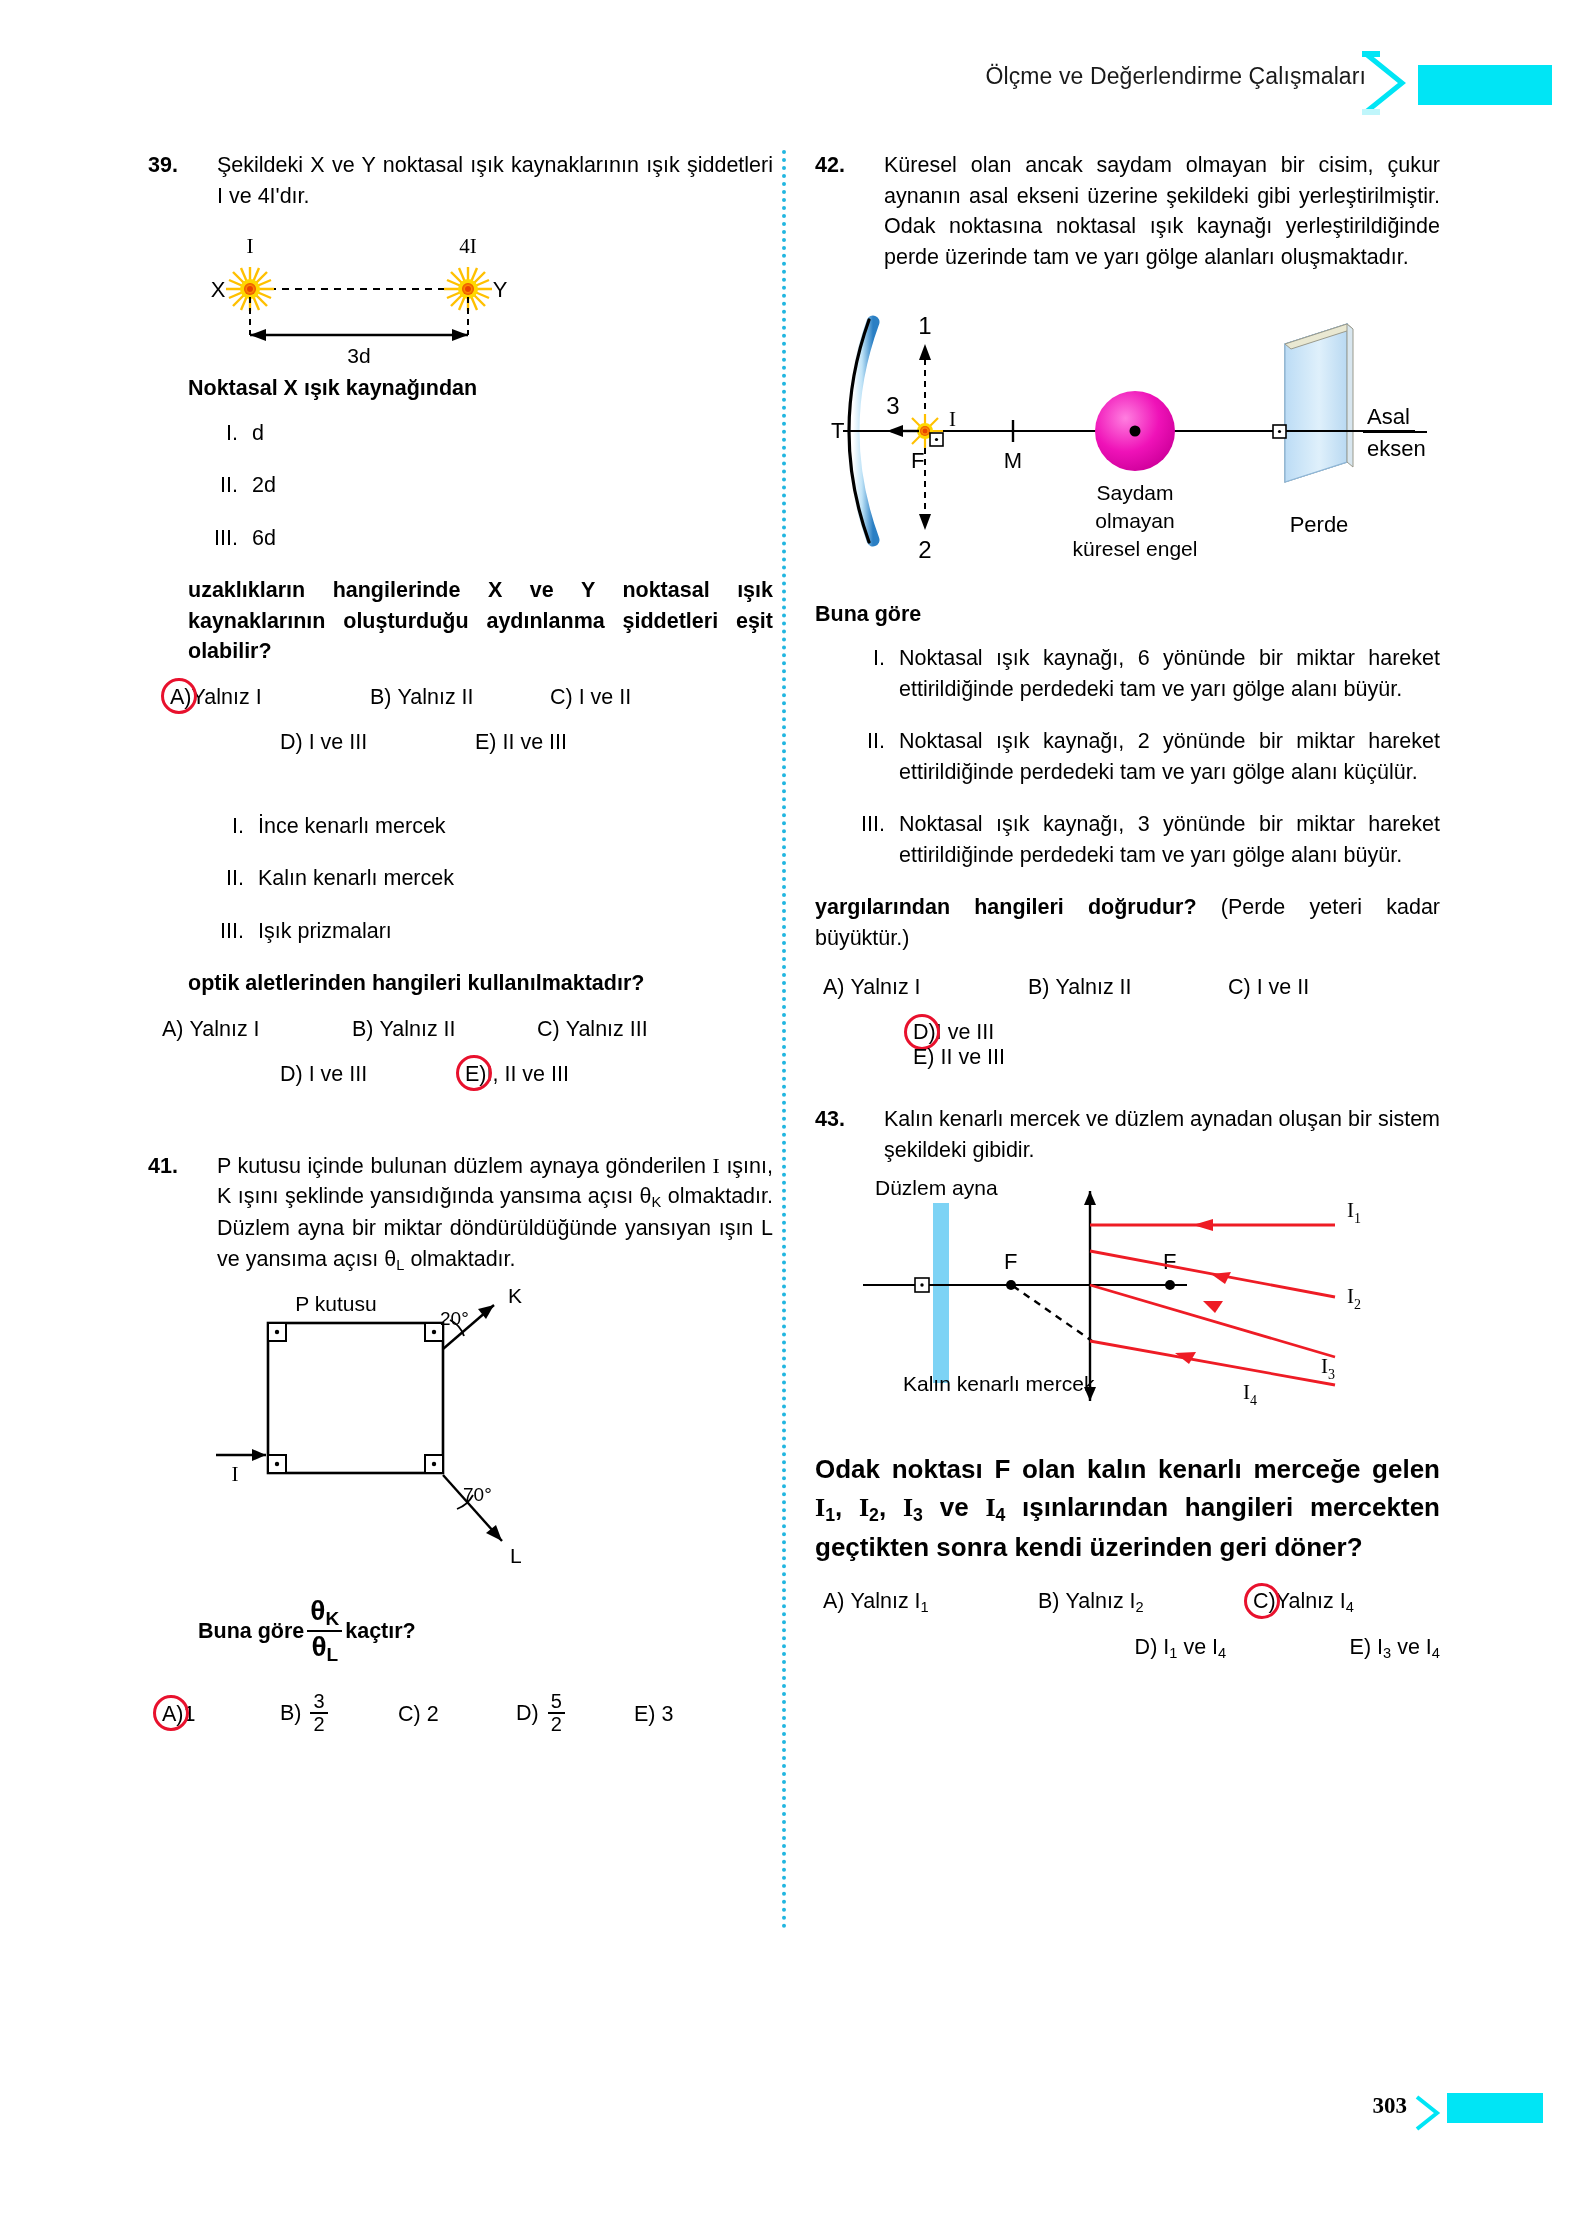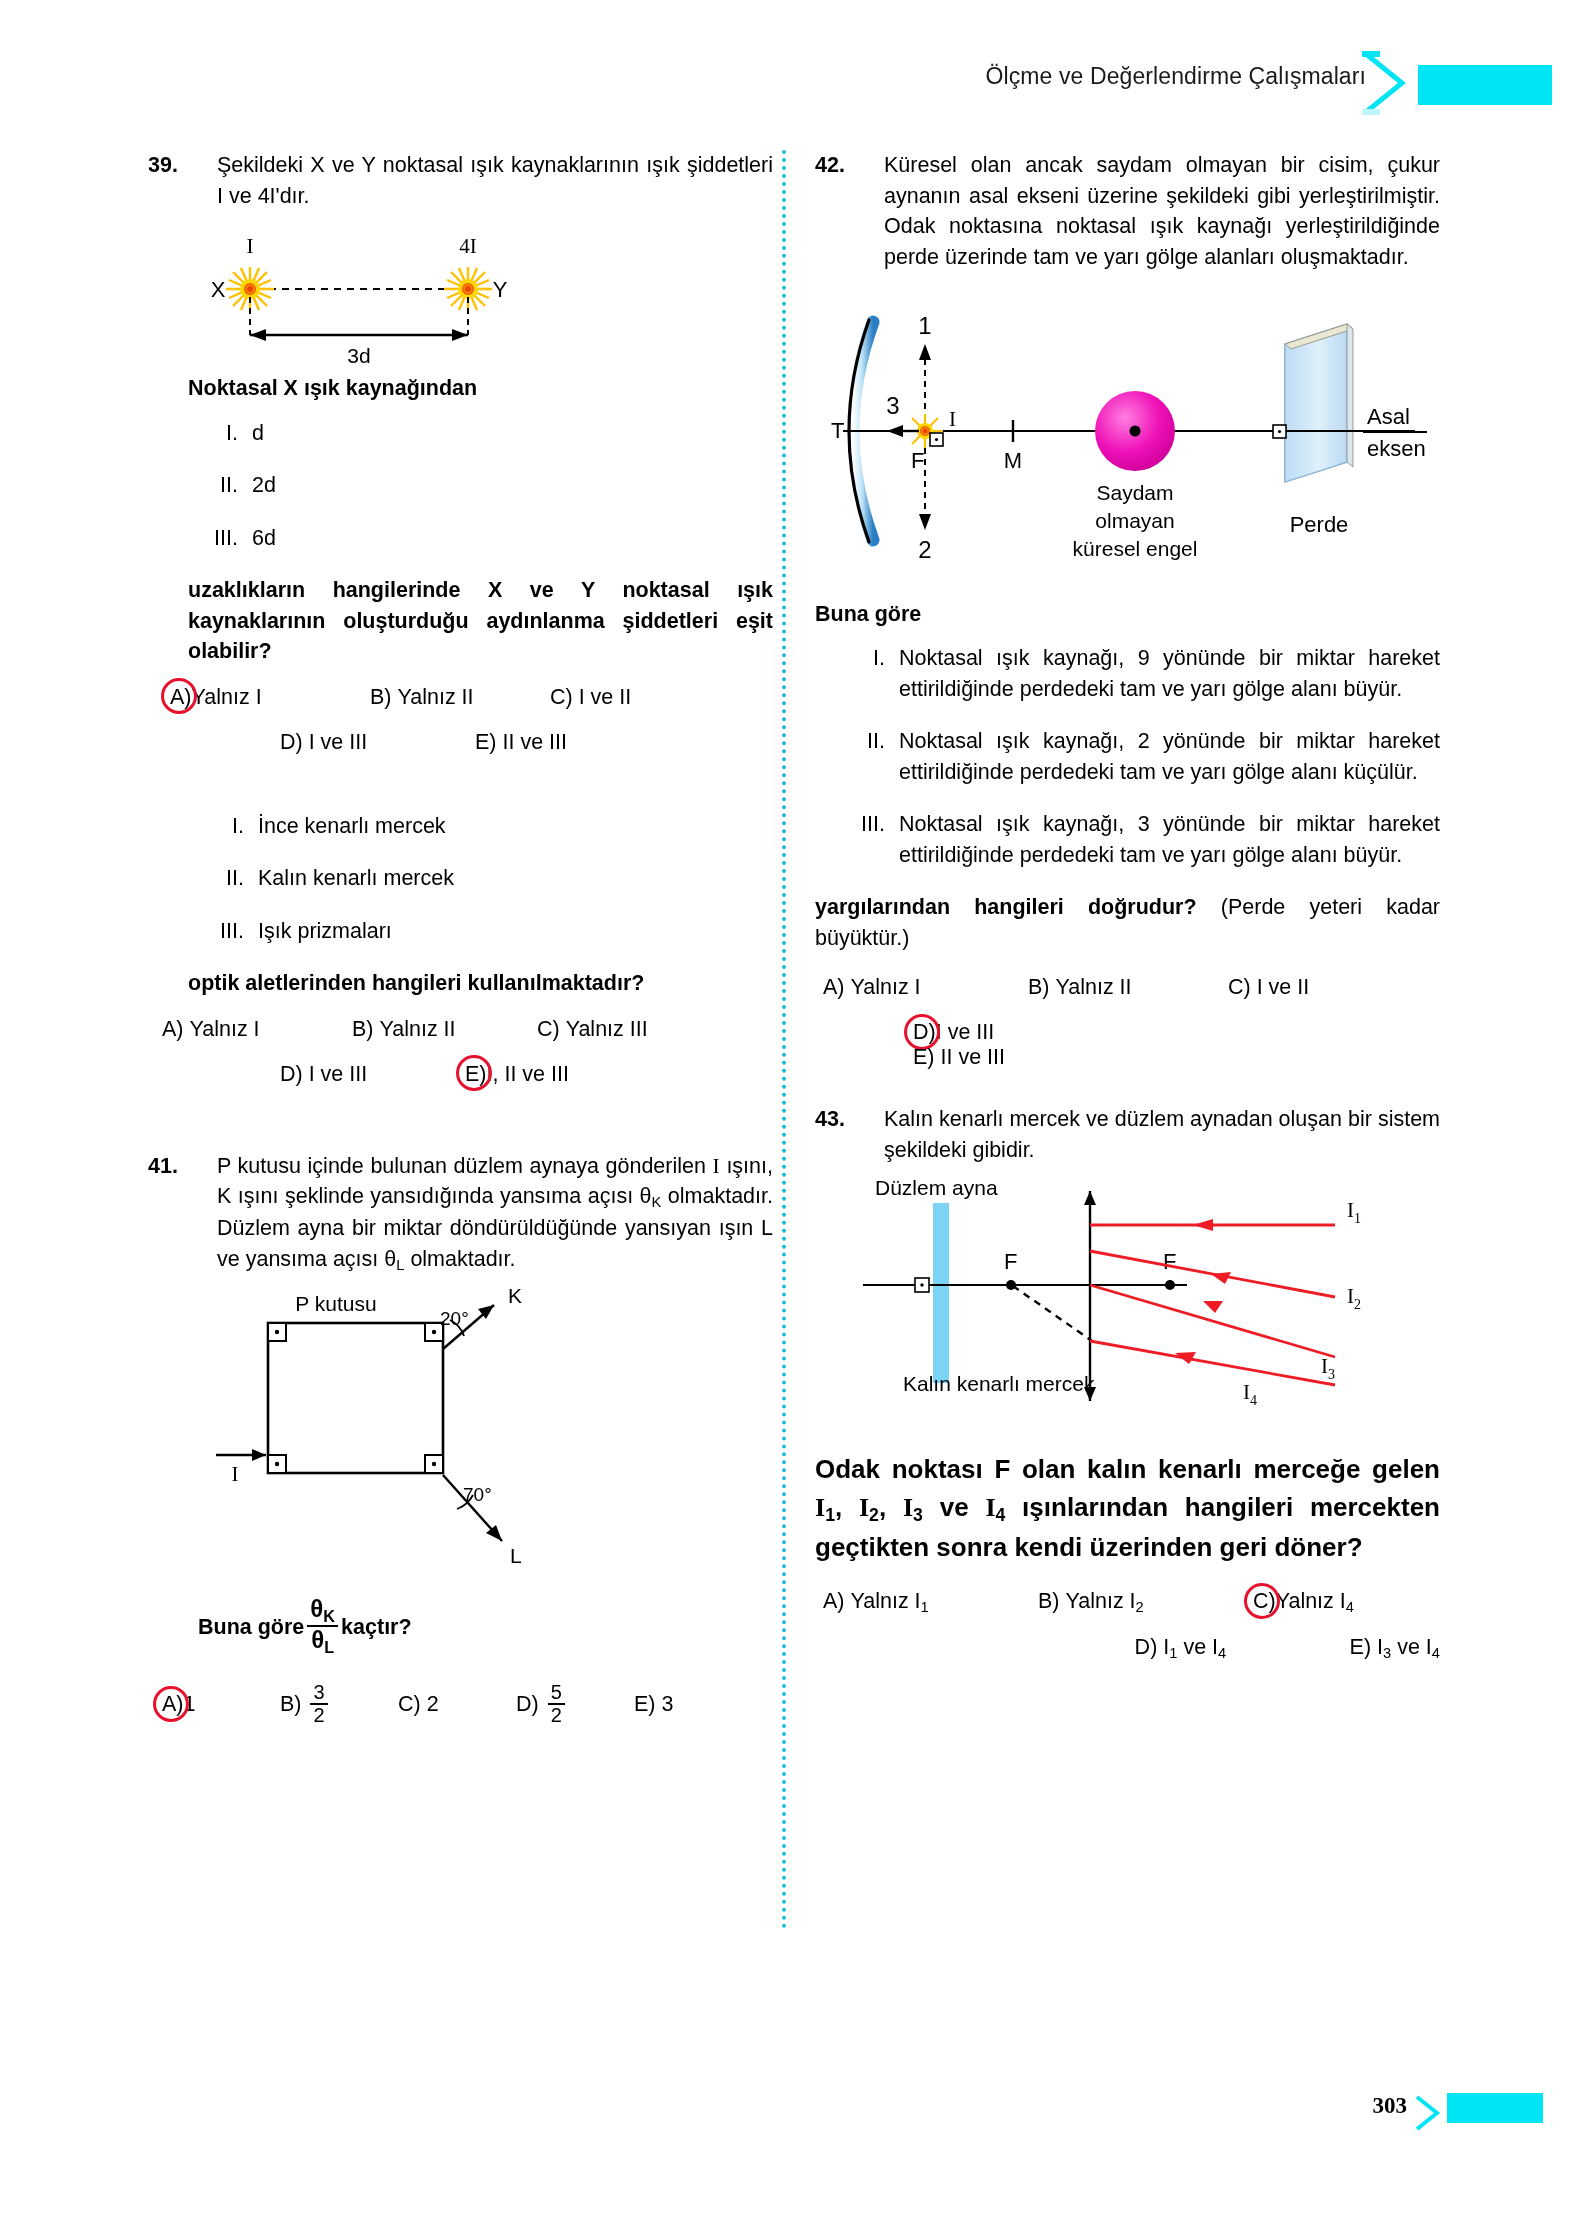--- a/index.html
+++ b/index.html
@@ -281,21 +281,21 @@
           <line x1="235" y1="186" x2="294" y2="252" stroke="#000" stroke-width="2.4"></line>
           <polygon points="294,252 288,236 278,244" fill="#000"></polygon>
           <text x="302" y="274" font-size="21">L</text>
           <path d="M249 220 a30 30 0 0 0 16 -14" fill="none" stroke="#000" stroke-width="1.8"></path>
           <text x="255" y="212" font-size="19">70°</text>
         </svg>
       </div>
 
       <div class="bold" style="font-size:21.5px;margin:18px 0 0 50px;display:flex;align-items:center;">
         <span>Buna göre</span>
-        <span class="frac" style="font-size:24px;">
+        <span class="frac" style="font-size:28px;">
           <span class="num"><span>θ</span><sub>K</sub></span>
           <span class="den"><span>θ</span><sub>L</sub></span>
         </span>
         <span>kaçtır?</span>
       </div>
 
       <div class="opts" style="margin-left:14px;margin-top:26px;">
         <div class="opt-row" style="align-items:center;">
           <span class="opt circled" style="width:118px">
             <span>A)</span><span>1</span>
@@ -424,21 +424,21 @@
 
           <text x="504" y="246" font-size="22" text-anchor="middle">Perde</text>
         </svg>
       </div>
 
       <div class="bold" style="font-size:21.5px;margin:6px 0 0 0;">Buna göre</div>
 
       <div class="romans" style="margin-left:18px;margin-top:16px;">
         <div class="roman-row">
           <span class="roman-lbl w2">I.</span>
-          <span class="roman-txt" style="text-align:justify">Noktasal ışık kaynağı, 9 yönünde bir miktar hareket ettirildiğinde perdedeki tam ve yarı gölge alanı büyür.</span>
+          <span class="roman-txt" style="text-align:justify">Noktasal ışık kaynağı, 6 yönünde bir miktar hareket ettirildiğinde perdedeki tam ve yarı gölge alanı büyür.</span>
         </div>
         <div class="roman-row">
           <span class="roman-lbl w2">II.</span>
           <span class="roman-txt" style="text-align:justify">Noktasal ışık kaynağı, 2 yönünde bir miktar hareket ettirildiğinde perdedeki tam ve yarı gölge alanı küçülür.</span>
         </div>
         <div class="roman-row">
           <span class="roman-lbl w2">III.</span>
           <span class="roman-txt" style="text-align:justify">Noktasal ışık kaynağı, 3 yönünde bir miktar hareket ettirildiğinde perdedeki tam ve yarı gölge alanı büyür.</span>
         </div>
       </div>

